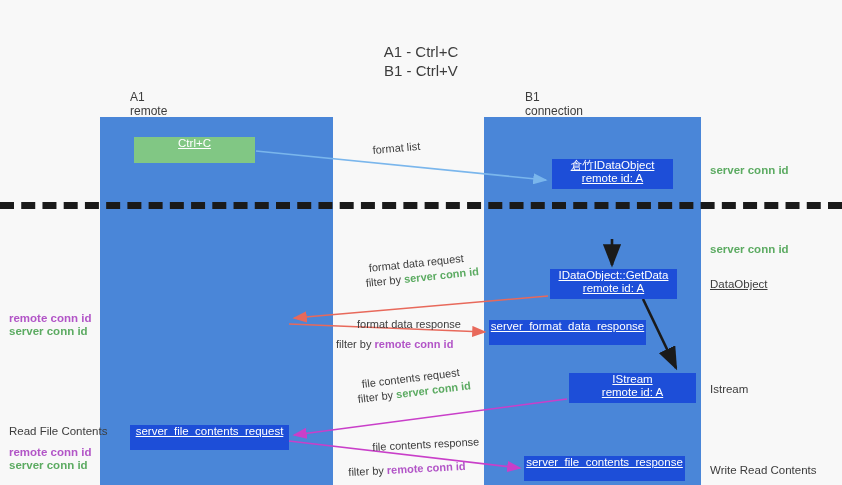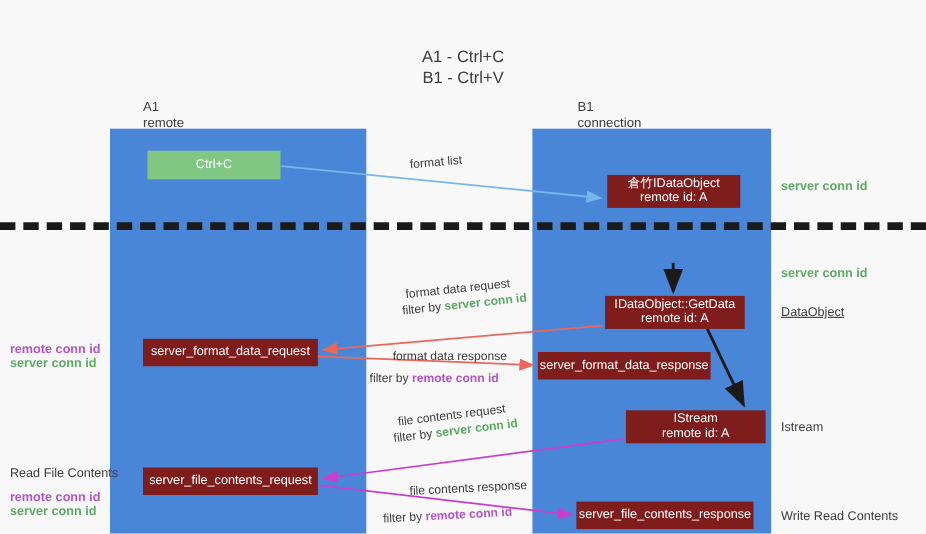--- a/index.html
+++ b/index.html
@@ -16,23 +16,23 @@
   #lane-b1{left:484px;top:85px;width:217px;height:375px;}
 
   .col-head{position:absolute;color:#3c3c3c;font-size:12px;line-height:14px;}
   #head-a1{left:130px;top:58px;width:130px;}
   #head-b1{left:525px;top:58px;width:130px;}
 
   .title{position:absolute;left:0;top:10px;width:842px;text-align:center;
          color:#3c3c3c;font-size:15px;line-height:19px;}
 
   .box{position:absolute;box-sizing:border-box;display:flex;flex-direction:column;
-       align-items:center;justify-content:center;color:#ffffff;font-size:11.5px;
-       line-height:13px;text-align:center;}
-  .box.orange{background:#7f1d1d;}
+       align-items:center;color:#ffffff;font-size:11.5px;
+       line-height:13px;text-align:center;text-decoration:underline;}
+  .box.orange{background:#1d4ed8;}
   .box.green{background:#81c784;}
   .box .l2{display:block;}
 
   #box-ctrlc{left:134px;top:105px;width:121px;height:26px;}
   #box-idataobject{left:552px;top:127px;width:121px;height:30px;}
   #box-ctrlv{left:553px;top:181px;width:119px;height:26px;}
   #box-getdata{left:550px;top:237px;width:127px;height:30px;}
   #box-fmt-req{left:130px;top:276px;width:159px;height:25px;}
   #box-fmt-res{left:489px;top:288px;width:157px;height:25px;}
   #box-istream{left:569px;top:341px;width:127px;height:30px;}
@@ -135,23 +135,20 @@
     <span>倉竹IDataObject</span>
     <span class="l2">remote id: A</span>
   </div>
 
 
   <div class="box orange" id="box-getdata">
     <span>IDataObject::GetData</span>
     <span class="l2">remote id: A</span>
   </div>
 
-  <div class="box orange" id="box-fmt-req">
-    <span>server_format_data_request</span>
-  </div>
 
   <div class="box orange" id="box-fmt-res">
     <span>server_format_data_response</span>
   </div>
 
   <div class="box orange" id="box-istream">
     <span>IStream</span>
     <span class="l2">remote id: A</span>
   </div>
 

